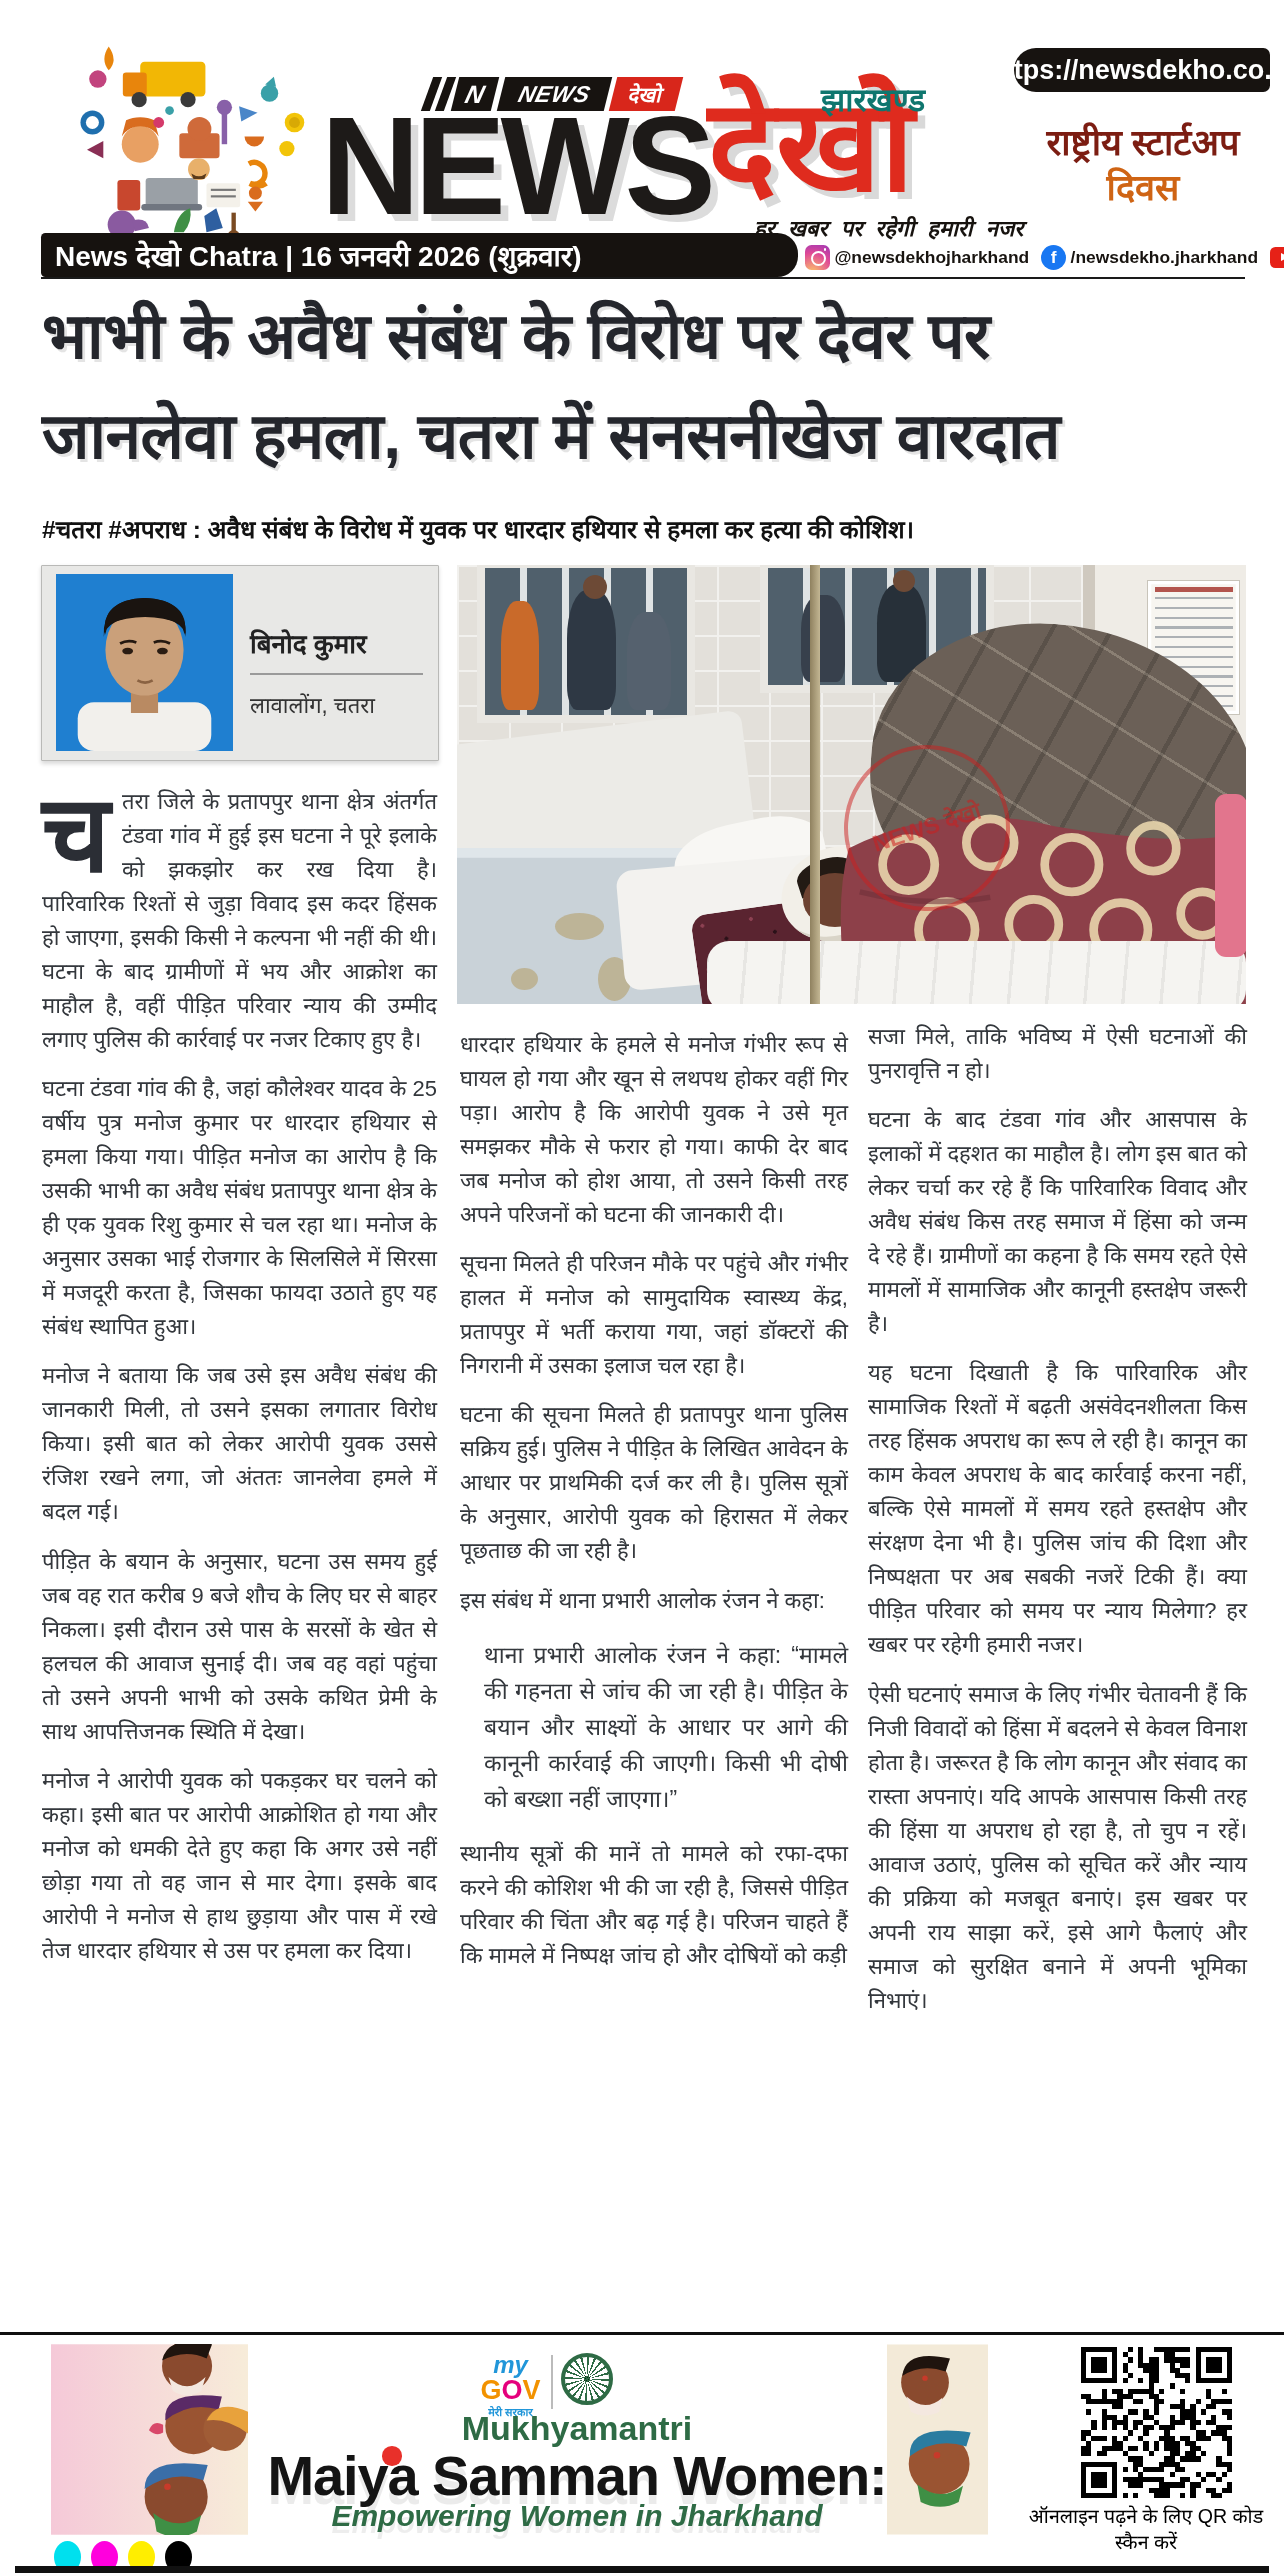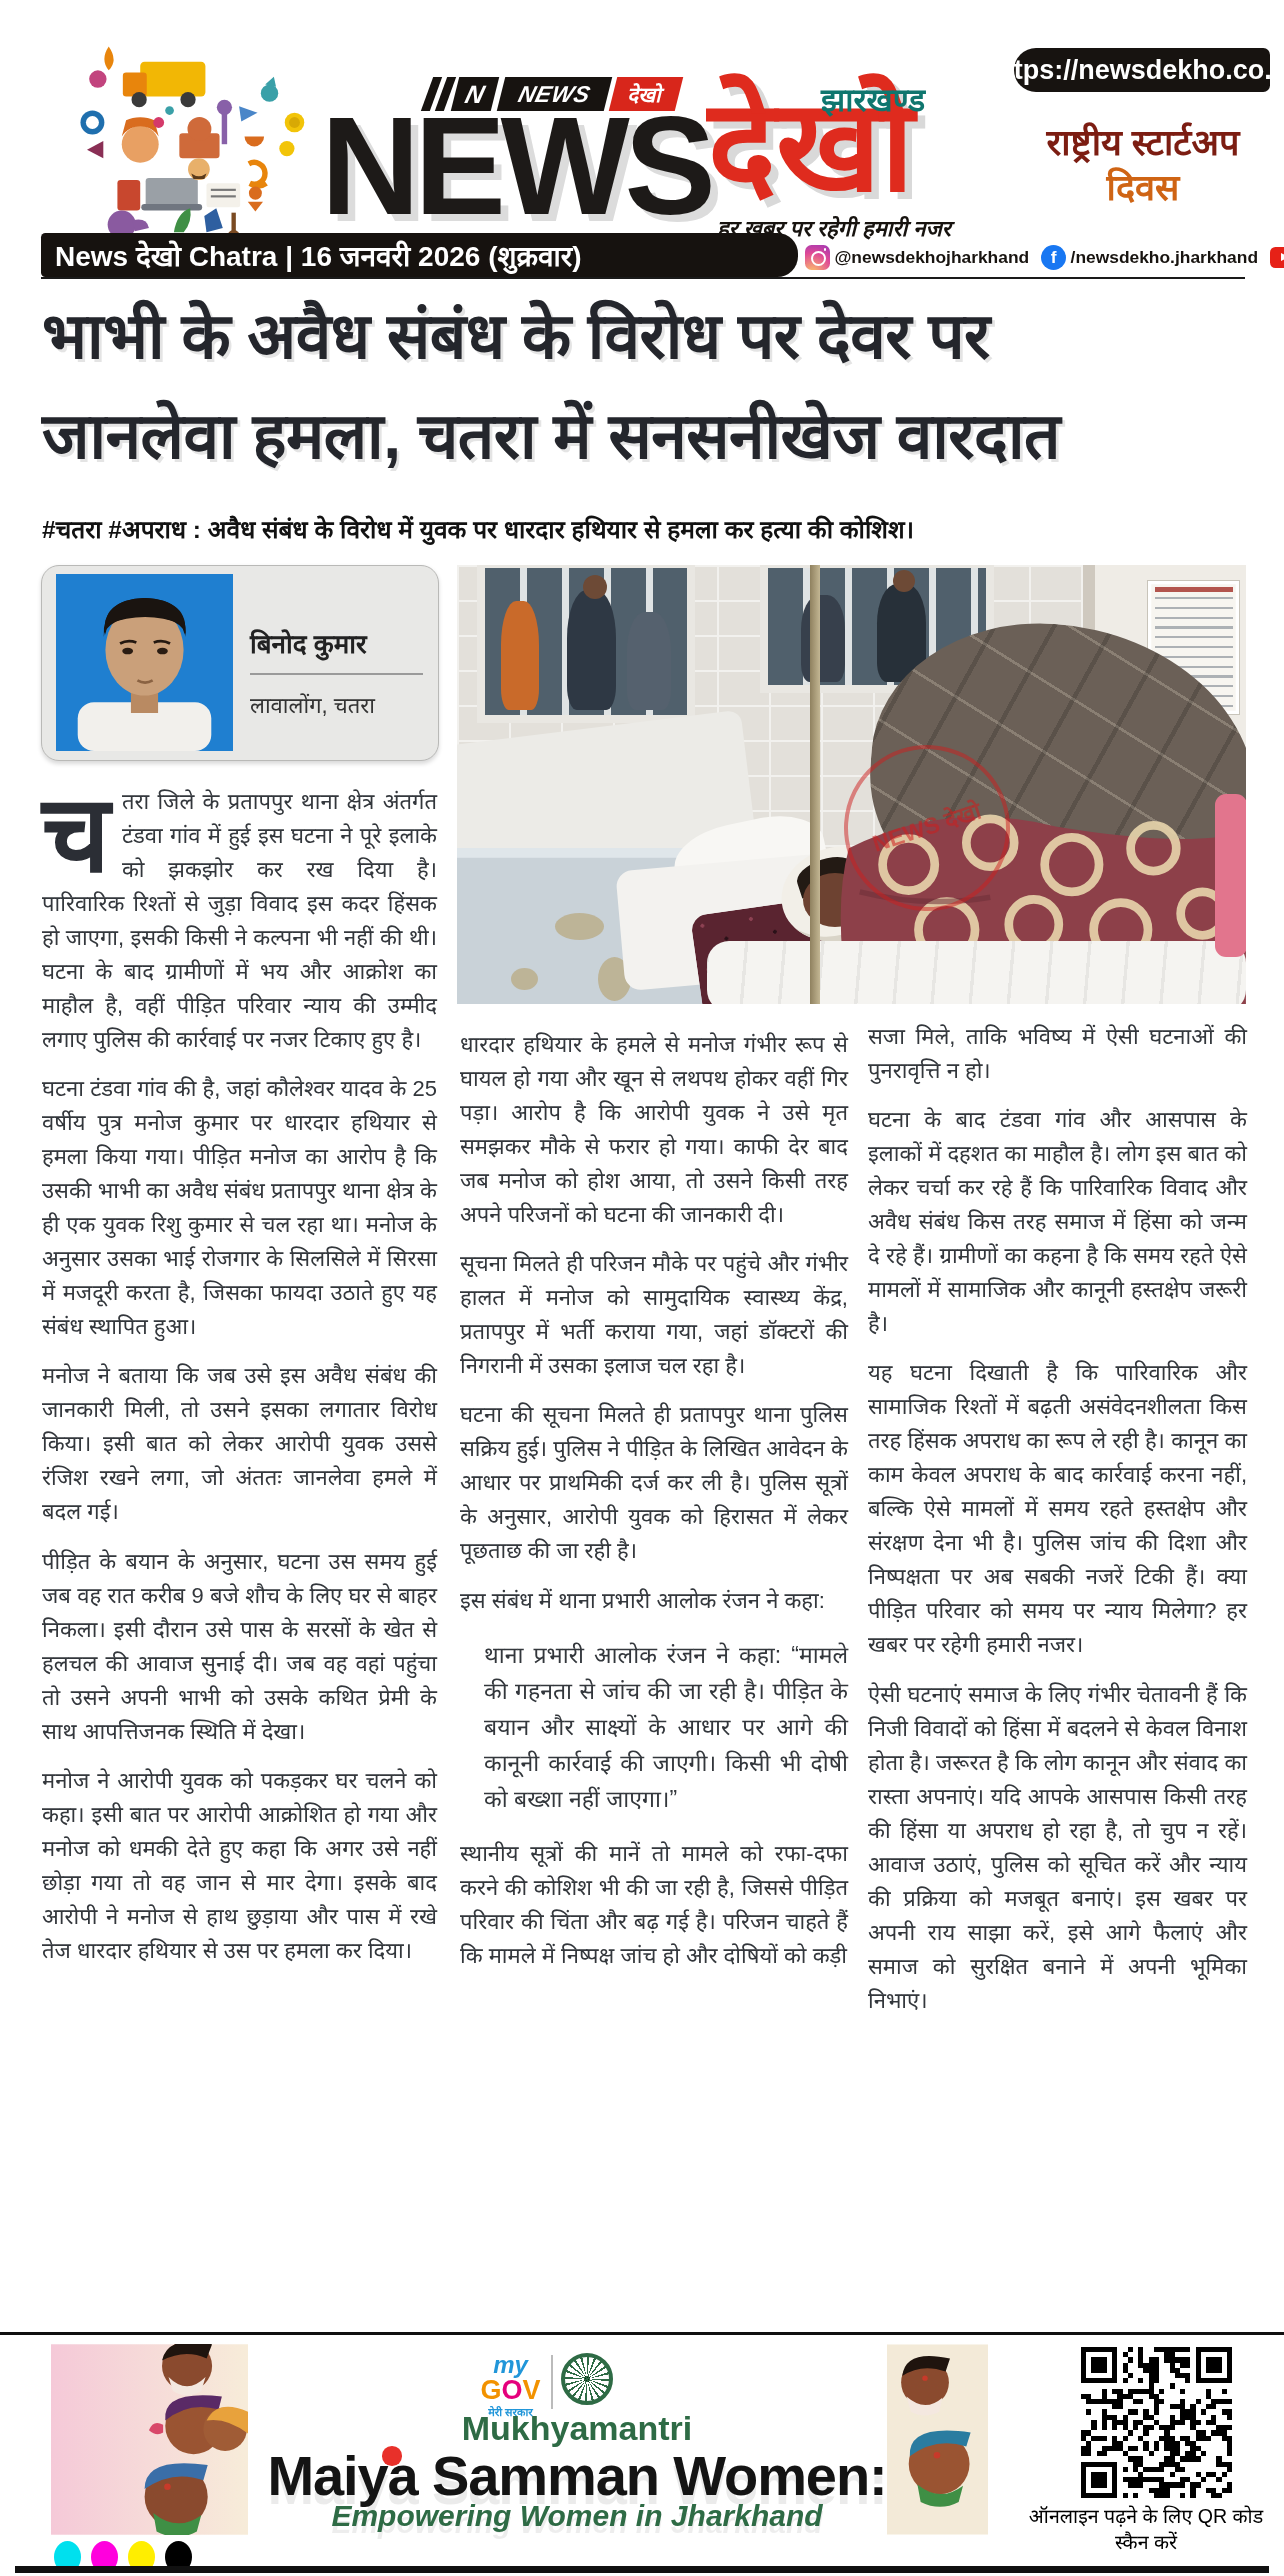--- a/index.html
+++ b/index.html
@@ -15,21 +15,21 @@
   .badge-box{display:flex;align-items:center;justify-content:center;transform:skewX(-14deg);
              color:#fff;font-weight:900;font-style:italic;}
   .badge-n{width:40px;background:#171310;font-size:25px;}
   .badge-news{width:107px;background:#171310;font-size:23px;letter-spacing:0.5px;}
   .badge-dekho{width:66px;background:#d8261b;font-size:20.7px;font-style:normal;}
   #big-news{position:absolute;left:321px;top:97px;font-size:137px;font-weight:900;letter-spacing:-5.4px;
             color:#1d1a18;line-height:1;text-shadow:7.6px 6.5px 0 #dcdcdc;transform:scaleY(1.02);}
   #big-dekho{position:absolute;left:708px;top:63px;font-size:128px;font-weight:900;color:#df2b1e;
              line-height:1.3;text-shadow:7.6px 6.5px 0 #d9d9d9;}
   #state-label{position:absolute;left:821px;top:77px;font-size:32px;font-weight:800;color:#0f766e;}
-  #tagline{position:absolute;left:717px;top:212px;font-size:22px;font-weight:700;font-style:italic;color:#17130f;}
+  #tagline{position:absolute;left:754px;top:212px;font-size:22px;font-weight:700;font-style:italic;color:#17130f;font-family:Liberation Mono, monospace;}
   #startup-day{position:absolute;left:1007px;top:120px;width:272px;text-align:center;font-weight:900;line-height:1.25;}
   #startup-line1{font-size:36px;color:#7c1d12;}
   #startup-line2{font-size:36px;color:#cf6414;}
   #date-bar{position:absolute;left:41px;top:233px;width:757px;height:44px;background:#16120f;
             border-radius:4.4px 20.7px 20.7px 4.4px;display:flex;align-items:center;padding-left:14px;box-sizing:border-box;
             color:#fff;font-weight:700;font-size:28px;}
   #social-strip{position:absolute;left:805px;top:241px;height:33px;display:flex;align-items:center;gap:12px;}
   .social-item{display:flex;align-items:center;gap:4.4px;font-size:17.4px;font-weight:700;color:#181410;}
   .ig-icon{width:25px;height:25px;border-radius:6.5px;position:relative;
            background:radial-gradient(circle at 30% 110%,#fdc468,#df4996 60%,#9b36b7);}
@@ -42,21 +42,21 @@
                   border-top:4.9px solid transparent;border-bottom:4.9px solid transparent;}
   #header-rule{position:absolute;left:41px;top:277px;width:1204px;height:2.2px;background:#1a1a1a;}
   
   .headline-line{position:absolute;left:42px;width:1219px;font-size:64px;font-weight:900;color:#24262c;
                  letter-spacing:-0.5px;text-shadow:2.7px 2.7px 0 #e4e4e4;}
   #headline1{top:290px;}
   #headline2{top:390px;}
   #subheadline{position:absolute;left:42px;top:512px;width:1219px;font-size:24.5px;font-weight:700;color:#121212;}
   
   #author-card{position:absolute;left:41px;top:565px;width:396px;height:194px;background:#e8e8e6;
-               border:1.1px solid #b9b9b7;border-radius:18px;box-shadow:0 2.2px 4.4px rgba(0,0,0,.15);}
+               border:1.1px solid #b9b9b7;border-radius:1px;box-shadow:0 2.2px 4.4px rgba(0,0,0,.15);}
   #author-photo{position:absolute;left:14px;top:7.6px;width:177px;height:177px;overflow:hidden;}
   #author-name{position:absolute;left:208px;top:59px;font-size:26px;font-weight:700;color:#222;}
   #author-rule{position:absolute;left:208px;top:107px;width:173px;height:1.6px;background:#9a9a9a;}
   #author-loc{position:absolute;left:208px;top:123px;font-size:22px;color:#333;}
   
   #photo{position:absolute;left:457px;top:565px;width:789px;height:439px;background:#e3e0da;overflow:hidden;}
   #photo .tiles{position:absolute;left:0;top:0;width:631px;height:439px;opacity:.55;
     background-image:linear-gradient(#ffffff 1.6px,transparent 1.6px),linear-gradient(90deg,#ffffff 1.6px,transparent 1.6px);
     background-size:52px 35px;}
   .window{position:absolute;background:#50606c;border:8.7px solid #e9e7e2;box-sizing:border-box;}

